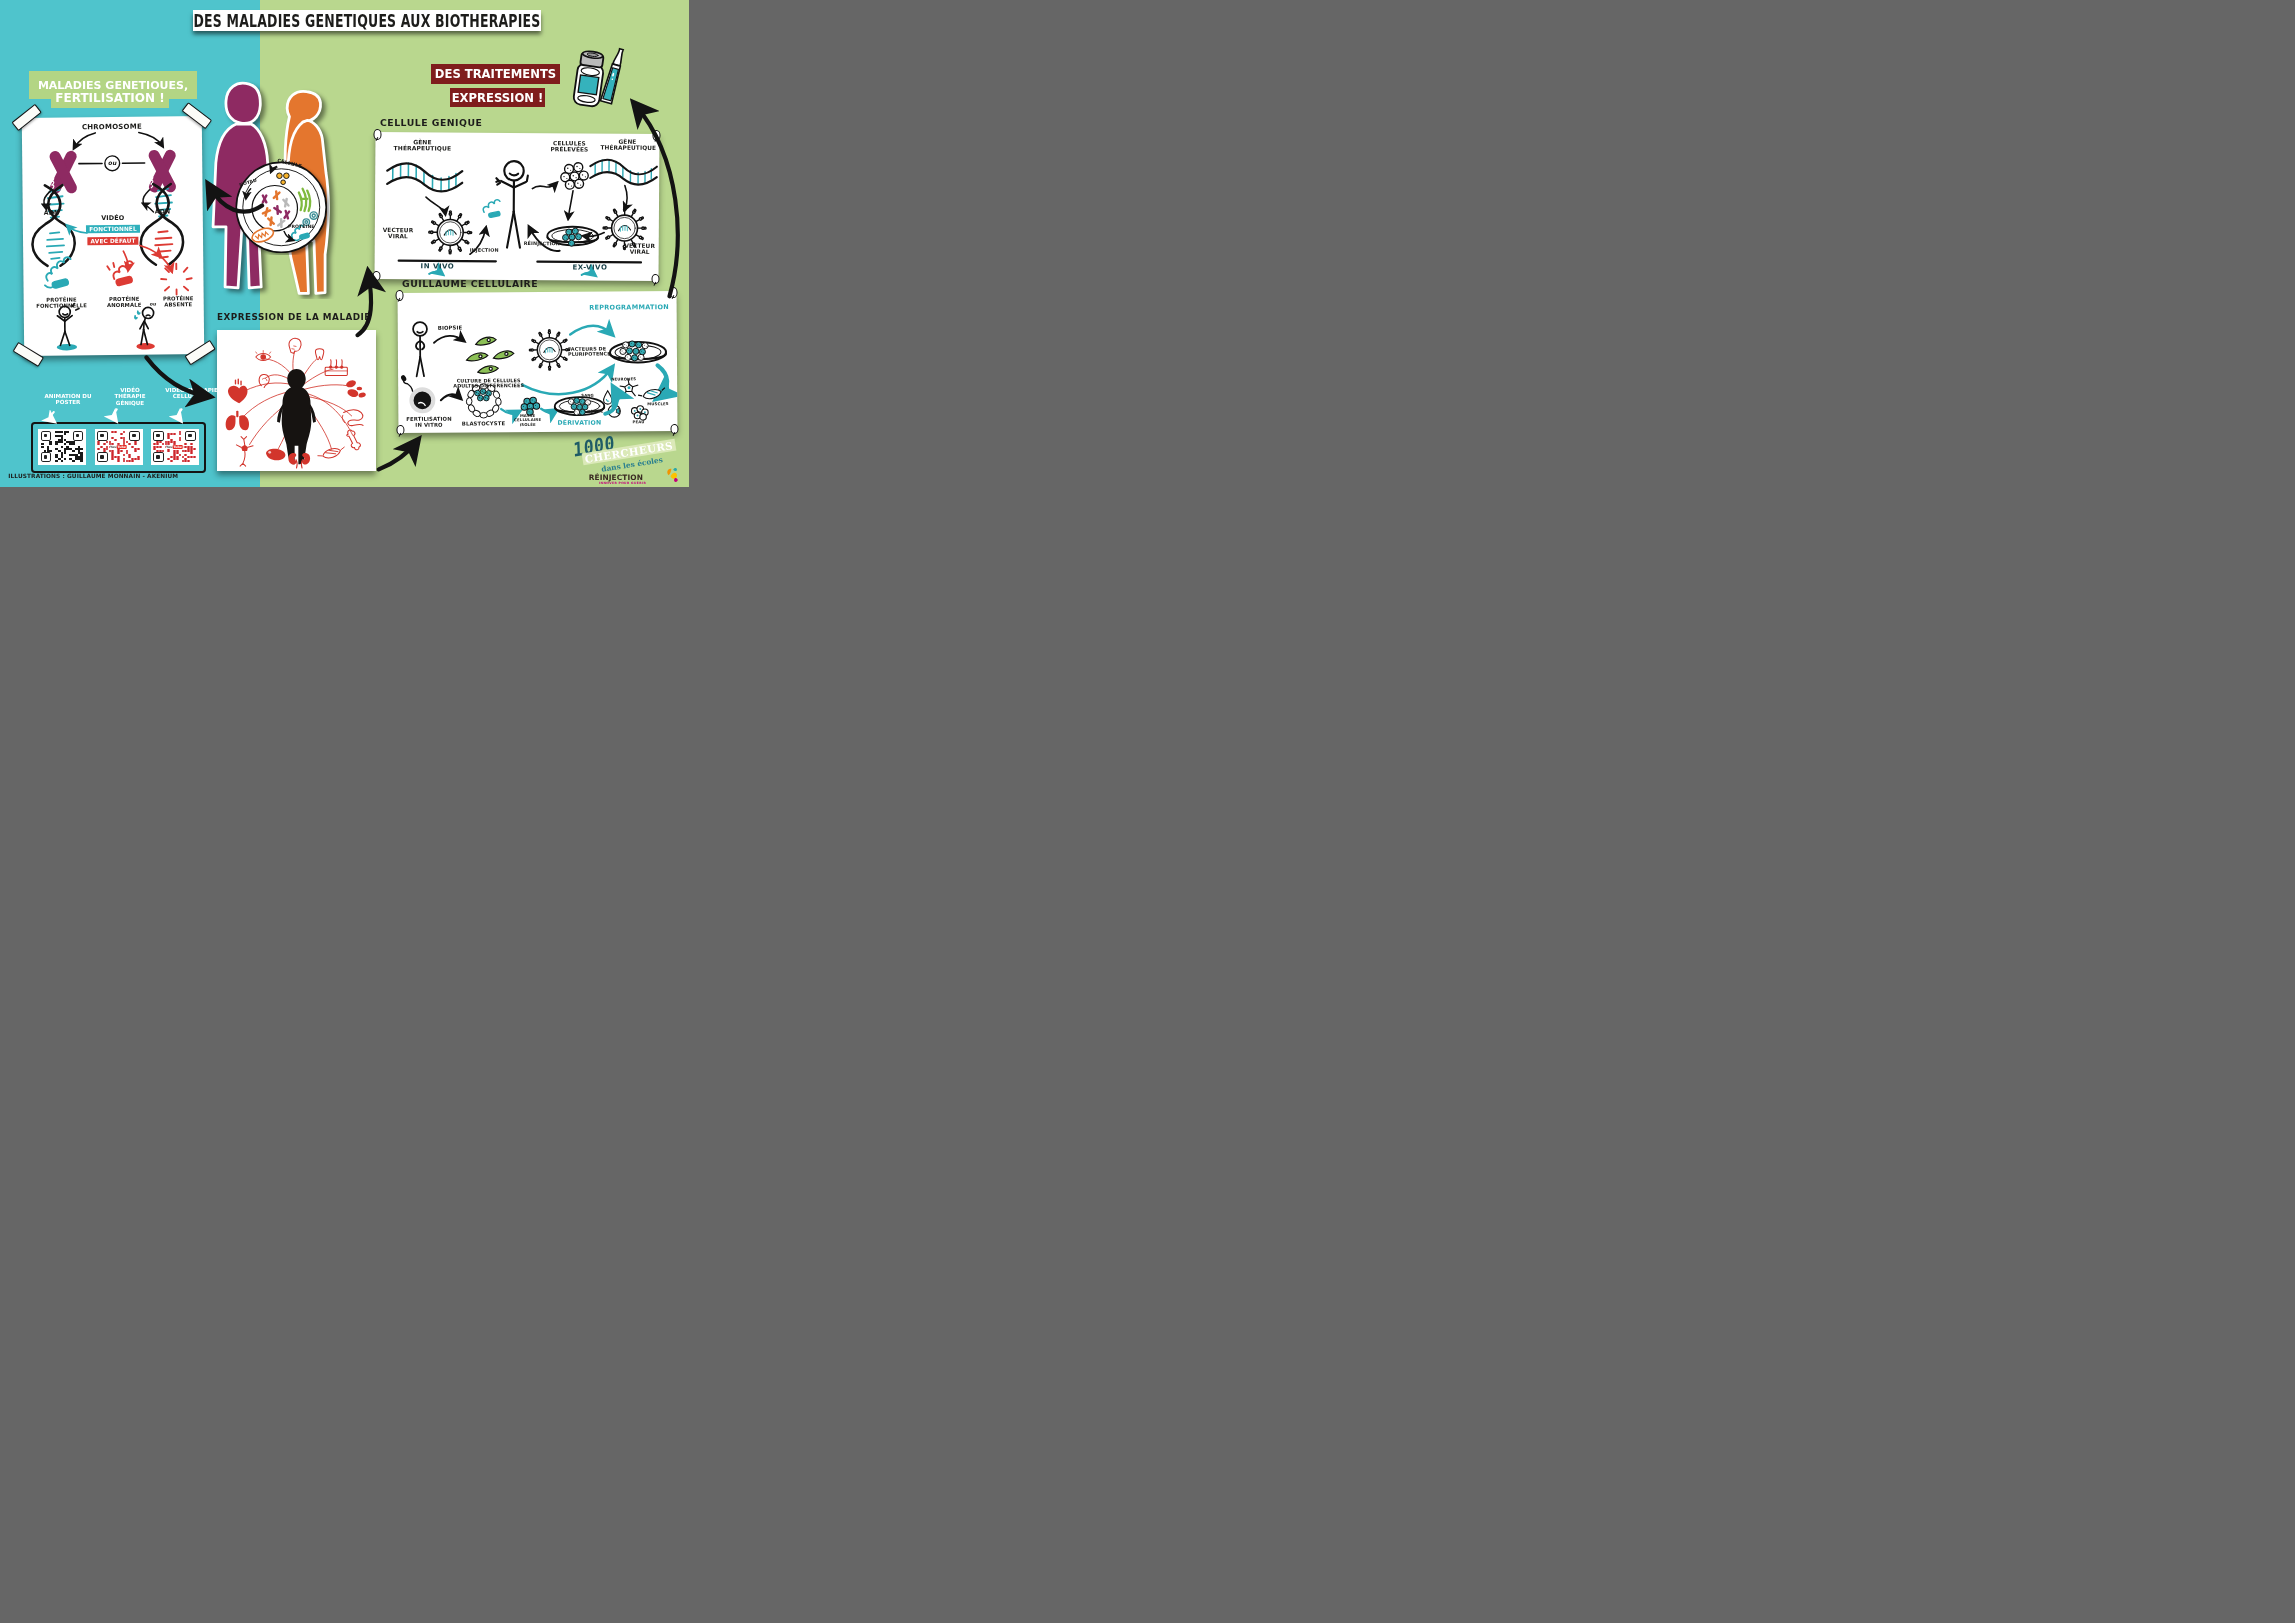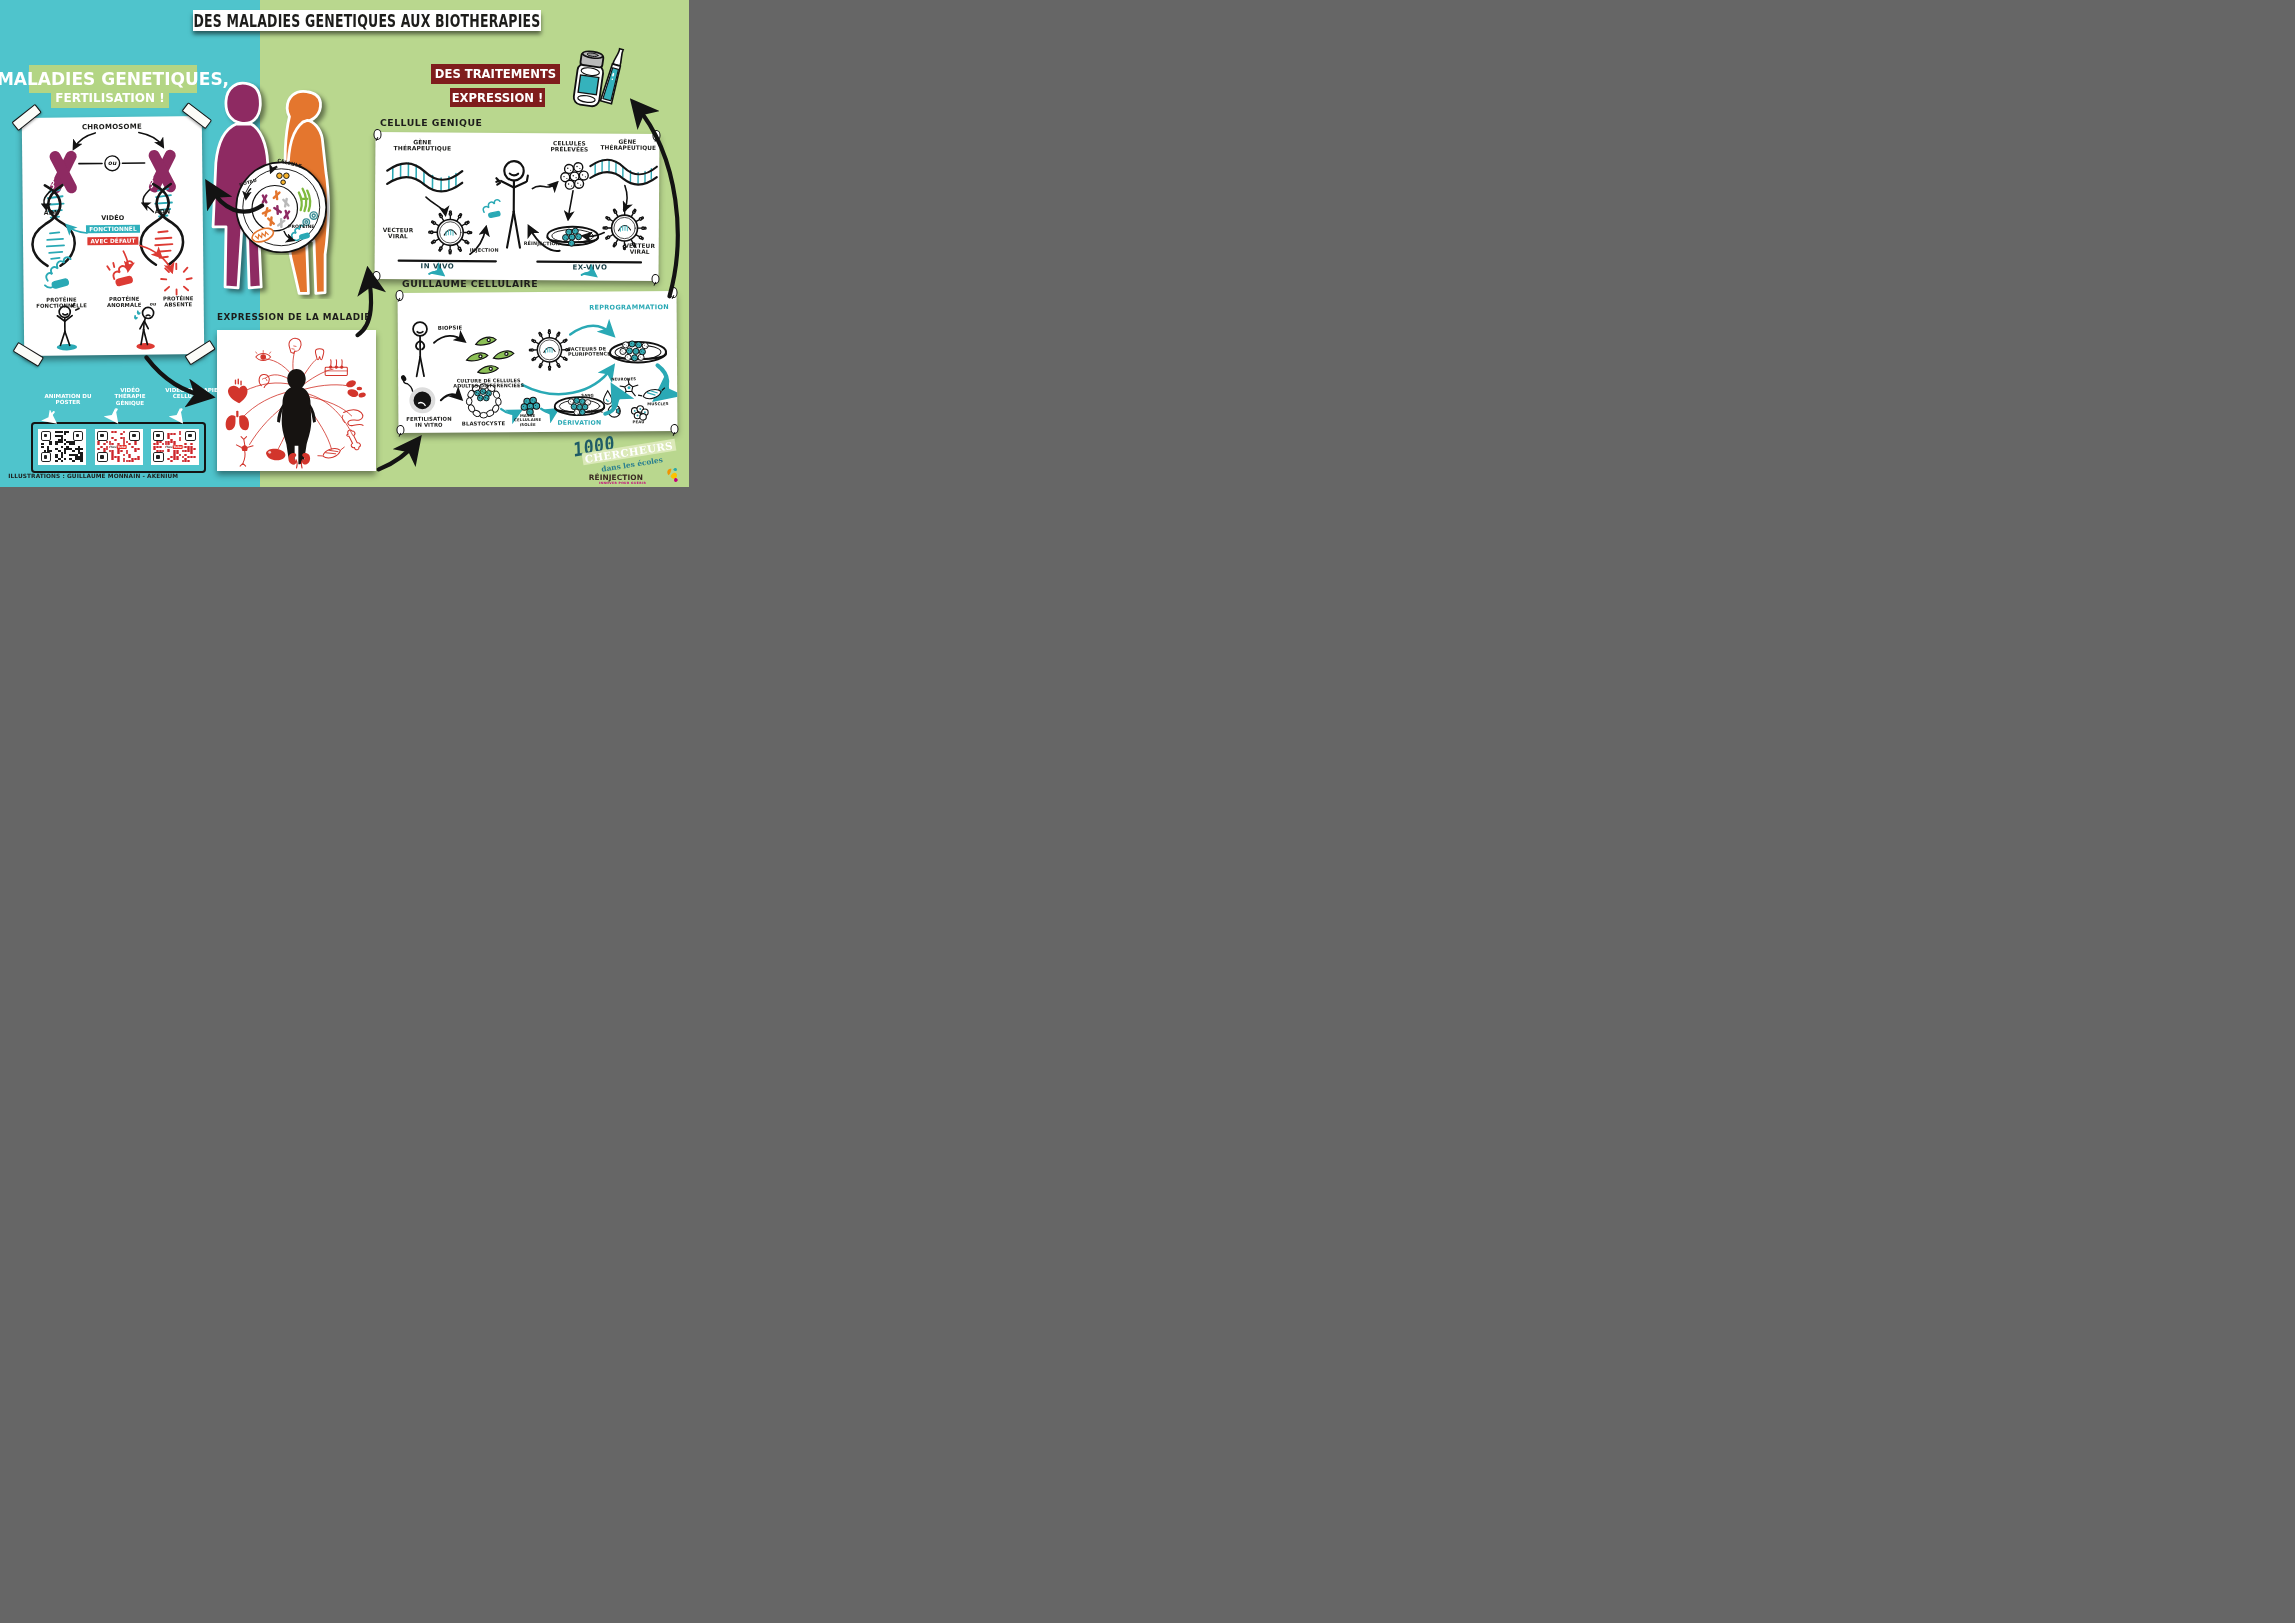--- a/index.html
+++ b/index.html
@@ -222,21 +222,21 @@
     </defs>
   </svg>
 
   <div class="bg bg-teal"></div>
   <div class="bg bg-green"></div>
 
   <div class="title-banner">
     <span>DES MALADIES GENETIQUES AUX BIOTHERAPIES</span>
   </div>
 
-  <div class="hl hl-green" style="left:29px;top:65px;width:168px;height:28px;font-size:17px;">
+  <div class="hl hl-green" style="left:29px;top:71px;width:168px;height:28px;font-size:11px;">
       <span>MALADIES GENETIQUES,</span>
     </div>
   <div class="hl hl-green" style="left:51px;top:89px;width:118px;height:18.5px;font-size:12px;">
       <span>FERTILISATION !</span>
     </div>
 
   <div class="hl hl-teal" style="left:431px;top:64px;width:129px;height:20.4px;font-size:11.6px;">
       <span>DES TRAITEMENTS</span>
     </div>
   <div class="hl hl-teal" style="left:450px;top:88px;width:95px;height:19.4px;font-size:11.6px;">

